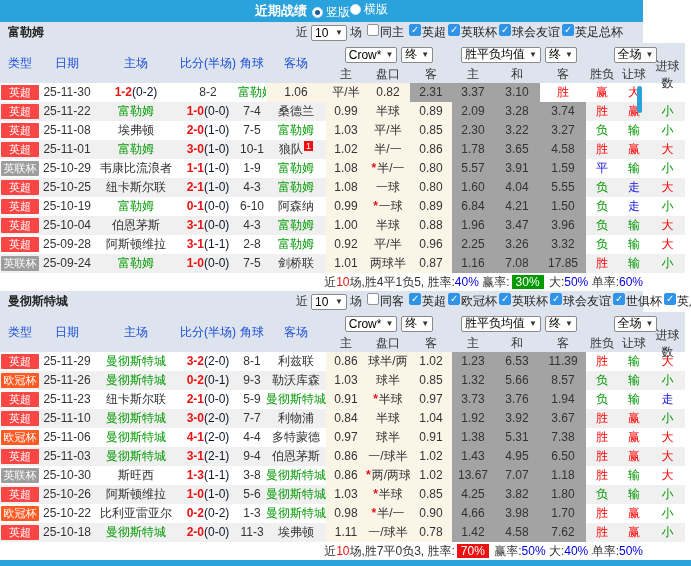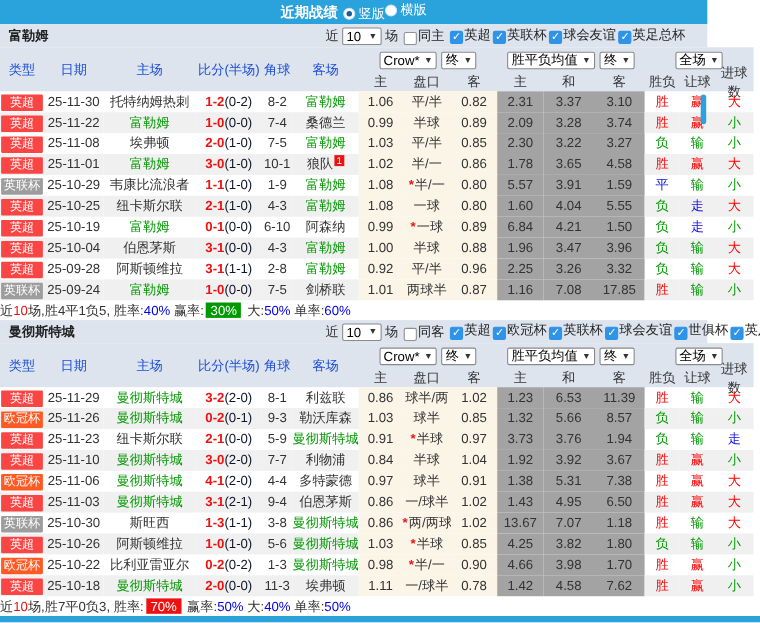--- a/index.html
+++ b/index.html
@@ -19,21 +19,21 @@
   .thumb{position:absolute;right:1px;top:86px;width:5px;height:27px;border-radius:3px;}
 
   
   .filter{position:relative;height:21px;background:#dde4ee;display:flex;align-items:center;}
   .team{position:absolute;left:8px;font-weight:bold;color:#222;}
   .fmid{position:absolute;left:296px;display:flex;align-items:center;gap:3px;white-space:nowrap;}
   .sel{display:inline-flex;align-items:center;justify-content:space-between;background:#fff;
     border:1px solid #8a8a8a;border-radius:2px;height:16px;padding:0 3px;box-sizing:border-box;color:#000;}
   .sel .arr{font-size:8px;margin-left:4px;color:#333;}
   .count-sel{min-width:36px;}
-  .cbwrap{display:inline-flex;align-items:flex-end;gap:1px;margin-left:2px;}
+  .cbwrap{display:inline-flex;align-items:flex-start;gap:1px;margin-left:2px;}
   .cb{width:12px;height:12px;border:1px solid #919191;background:#fff;display:inline-block;
     box-sizing:border-box;border-radius:2px;position:relative;}
   .cb.on{background:#2f93e8;border-color:#2f93e8;}
   .cb.on::after{content:'✓';position:absolute;left:1px;top:-1px;color:#fff;font-size:10px;font-weight:bold;}
   .cblabel{color:#222;}
 
   
   .cols{display:grid;grid-template-columns:40px 54px 84px 60px 28px 60px 40px 44px 42px 42px 46px 46px 32px 32px 35px;width:685px;}
   .thead{background:#dde4ee;grid-template-rows:23px 17px;align-items:center;}
   .hcell{text-align:center;color:#1d4ed8;}
@@ -55,21 +55,21 @@
   .focus{color:#090;}
   .ms{color:#e11;font-weight:bold;font-style:normal;}
   .hs{color:#0f172a;font-style:normal;}
   .star{color:#e11;font-style:normal;font-weight:bold;margin-right:1px;}
   .supbox{display:inline-block;background:#e11;color:#fff;font-size:9px;line-height:10px;
     height:10px;padding:0 2px;margin-left:1px;vertical-align:4px;}
   .red{color:#f00;}
   .green{color:#090;}
   .blue{color:#1414e0;}
 
-  .summary{height:18px;line-height:18px;text-align:left;background:#fff;white-space:nowrap;}
+  .summary{height:18px;line-height:18px;text-align:right;background:#fff;white-space:nowrap;}
   .s-p{color:#333;}
   .s-r{color:#e11;}
   .s-b{color:#0000e6;}
   .s-gb{background:#090;color:#fff;padding:0 4px;margin:0 2px;}
   .s-rb{background:#e11;color:#fff;padding:0 4px;margin:0 2px;}
 </style>
 </head>
 <body>
 
 <div id="app">
@@ -159,21 +159,20 @@
       <span class="sub sc12">客</span>
       <span class="sub sc13">胜负</span>
       <span class="sub sc14">让球</span>
       <span class="sub sc15">进球数</span>
     </div>
 
     <div class="tbody">
   <div class="cols trow">
     <span class="c st"><span class="badge" style="background: rgb(250, 69, 69);">英超</span></span>
     <span class="c st date">25-11-30</span>
-    <span class="c st home">托特纳姆热刺</span>
     <span class="c st"><i class="ms">1-2</i><i class="hs">(0-2)</i></span>
     <span class="c st corner">8-2</span>
     <span class="c st away focus">富勒姆</span>
     <span class="c cream oh">1.06</span>
     <span class="c cream hd">平/半</span>
     <span class="c cream oa">0.82</span>
     <span class="c lblu ah">2.31</span>
     <span class="c lblu ad">3.37</span>
     <span class="c lblu aa">3.10</span>
     <span class="c st rs red">胜</span>

